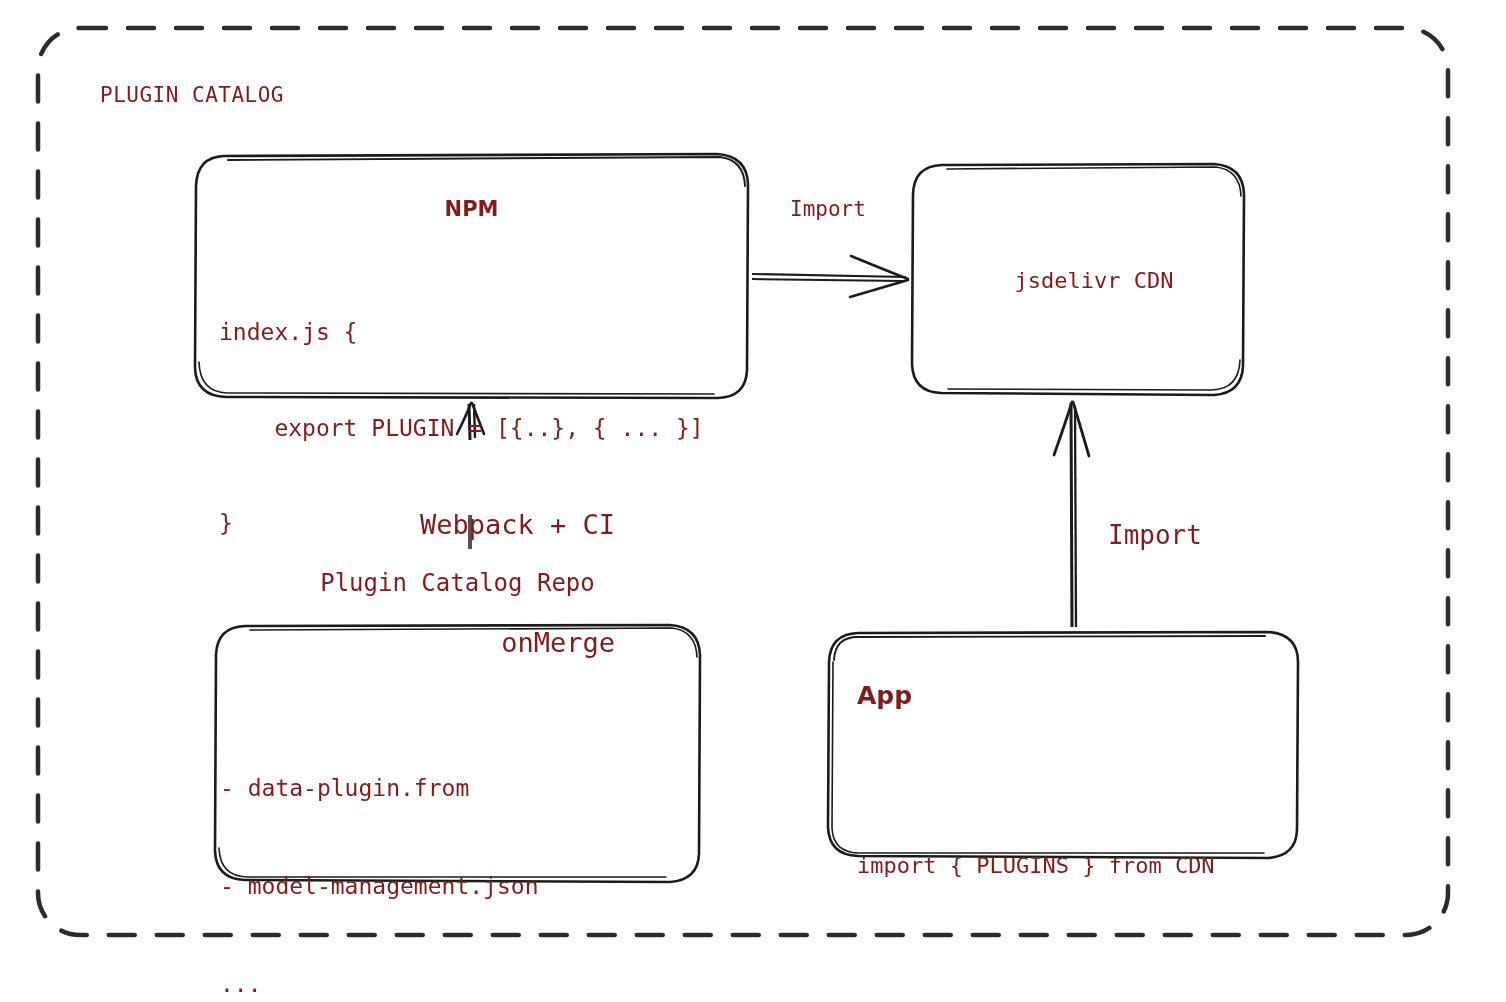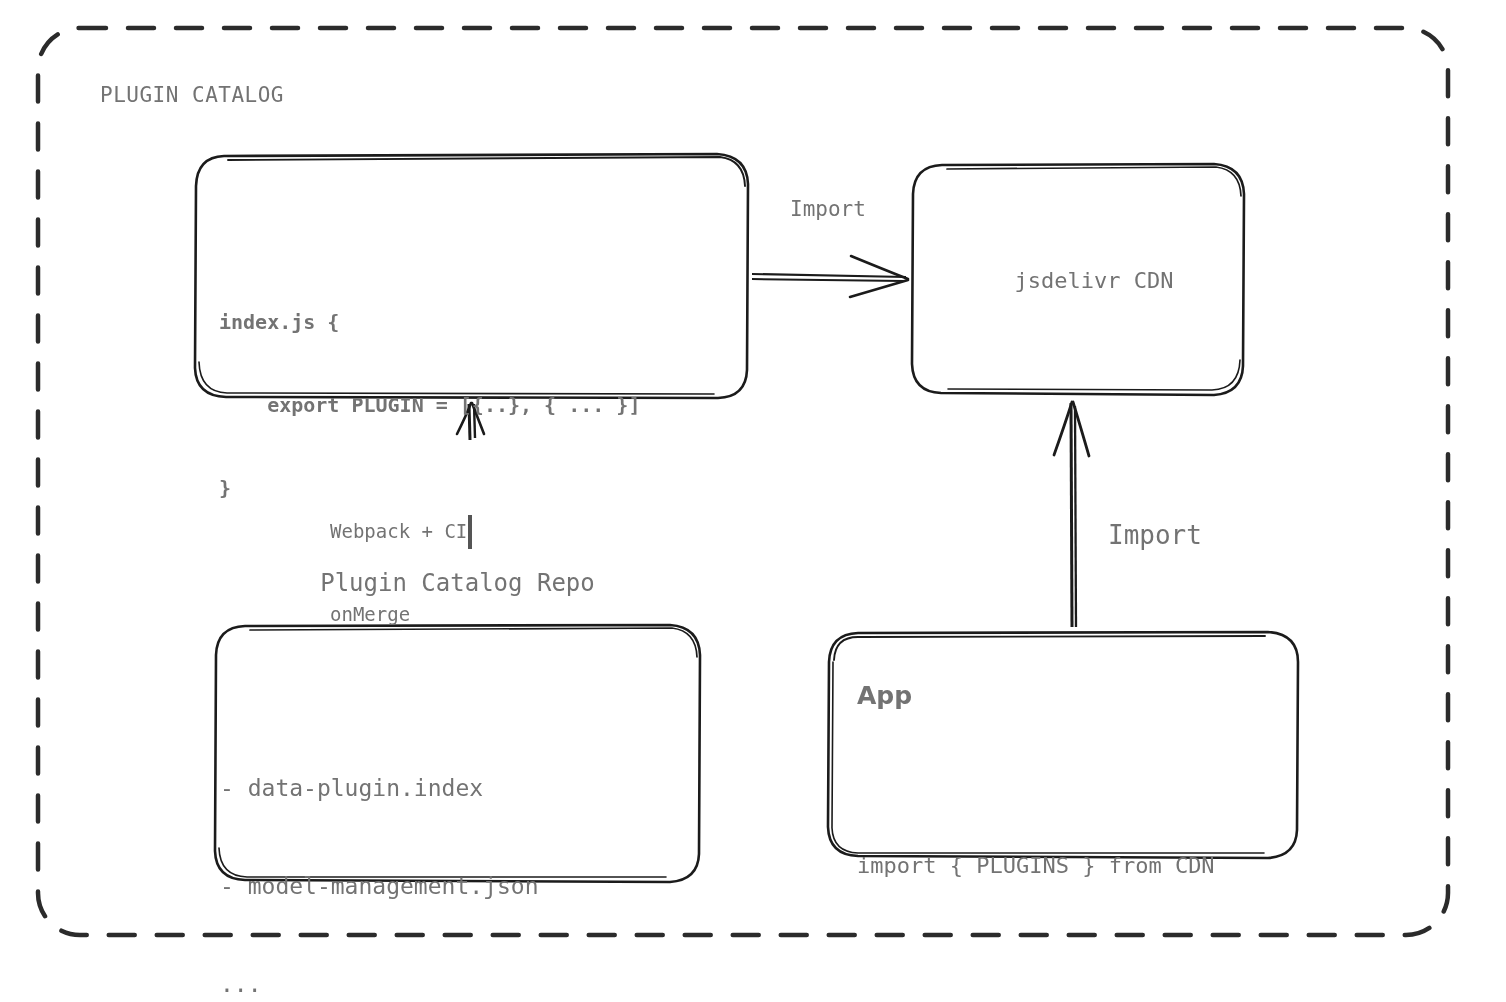--- a/index.html
+++ b/index.html
@@ -21,21 +21,21 @@
     left: 0;
     top: 0;
     width: 1506px;
     height: 1002px;
     pointer-events: none;
   }
   .lbl {
     position: absolute;
     white-space: pre;
     line-height: 1.32;
-    color: #737373;
+    color: #7f1d1d;
   }
 
   
   #group-title {
     left: 100px;
     top: 82px;
     font-size: 21px;
     letter-spacing: 0.5px;
   }
 
@@ -45,41 +45,40 @@
     top: 196px;
     width: 553px;
     text-align: center;
     font-size: 21px;
     font-family: "DejaVu Sans", "Liberation Sans", sans-serif;
     font-weight: 600;
   }
   #npm-code {
     left: 219px;
     top: 254px;
-    font-size: 20px;
+    font-size: 23px;
     line-height: 1.38;
-    font-weight: bold;
   }
 
   
   #cdn-title {
     left: 912px;
     top: 266px;
     width: 364px;
     text-align: center;
     font-size: 22px;
   }
 
   
   #webpack-label {
     left: 330px;
-    top: 463px;
+    top: 427px;
     width: 285px;
-    text-align: left;
-    font-size: 19px;
+    text-align: right;
+    font-size: 27px;
     line-height: 1.45;
   }
 
   
   #repo-label {
     left: 215px;
     top: 568px;
     width: 485px;
     text-align: center;
     font-size: 24px;
@@ -174,38 +173,39 @@
     <g>
       <path d="M 1072,627 L 1071,403" fill="none" stroke="#1b1b1b" stroke-width="3"></path>
       <path d="M 1076,627 L 1075,406" fill="none" stroke="#1b1b1b" stroke-width="2.3"></path>
       <path d="M 1054,455 Q 1065,424 1072,402" fill="none" stroke="#1b1b1b" stroke-width="2.8" stroke-linecap="round"></path>
       <path d="M 1089,456 Q 1080,425 1073,402" fill="none" stroke="#1b1b1b" stroke-width="2.8" stroke-linecap="round"></path>
     </g>
   </svg>
 
   <div class="lbl" id="group-title">PLUGIN CATALOG</div>
 
+  <div class="lbl" id="npm-title">NPM</div>
 
   <div id="npm-code" class="lbl">
     <div>index.js {</div>
     <div>    export PLUGIN = [{..}, { ... }]</div>
     <div>}</div>
   </div>
 
   <div class="lbl" id="cdn-title">jsdelivr CDN</div>
 
   <div id="webpack-label" class="lbl">
     <div>Webpack + CI</div>
     <div>onMerge</div>
   </div>
 
   <div class="lbl" id="repo-label">Plugin Catalog Repo</div>
 
   <div id="repo-list" class="lbl">
-    <div>- data-plugin.index</div>
+    <div>- data-plugin.from</div>
     <div>- model-management.json</div>
     <div>...</div>
   </div>
 
   <div class="lbl" id="app-title">App</div>
 
   <div id="app-code" class="lbl">
     <div>import { PLUGINS } from CDN</div>
     <div>PLUGINS.forEach {}</div>
   </div>

